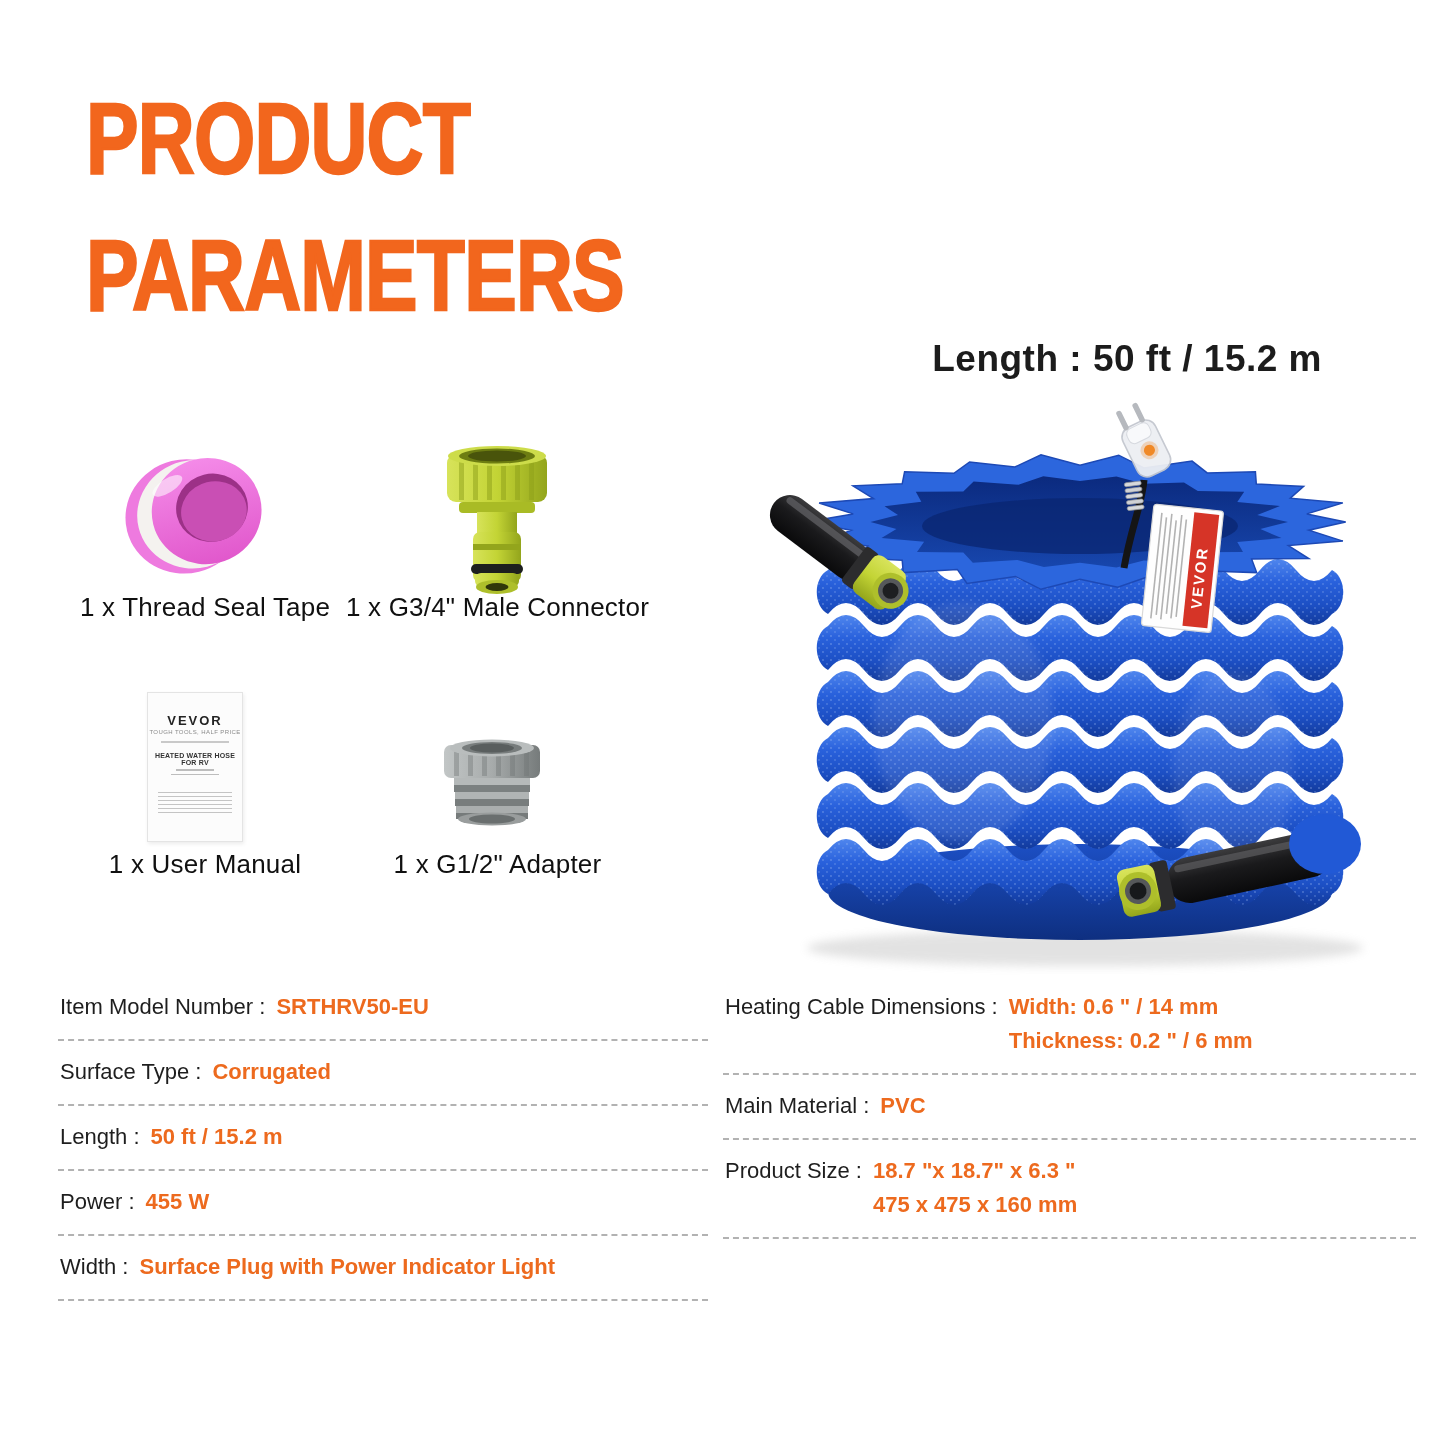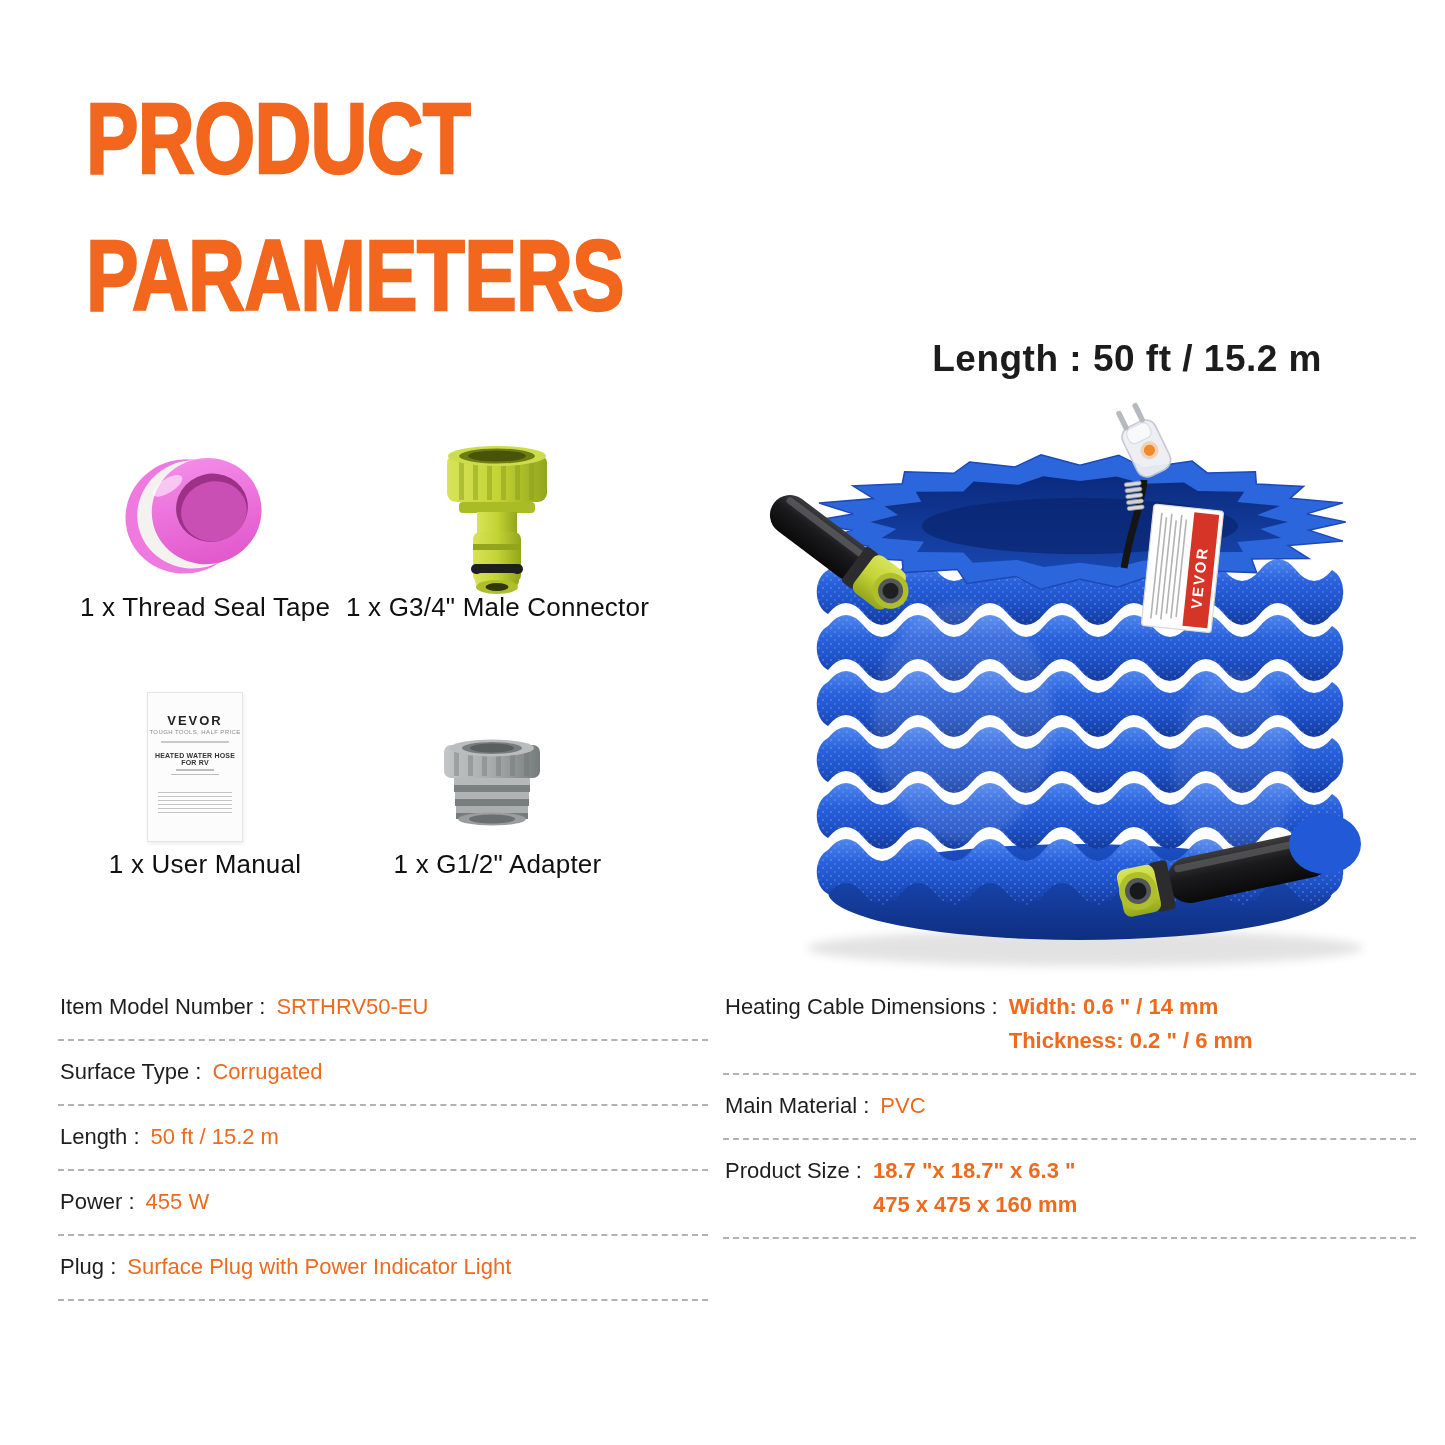--- a/index.html
+++ b/index.html
@@ -40,21 +40,21 @@
   .manual-par{margin-top:14px;width:78%;}
   .manual-par div{background:#c4c4c4;height:1.4px;margin-top:2.6px;}
 
   
   .spec-col{position:absolute;top:972px;font-size:22px;line-height:34px;}
   .spec-col.left{left:58px;width:650px;}
   .spec-col.right{left:723px;width:693px;}
   .srow{display:flex;align-items:flex-start;padding:14px 0 15px 2px;
         border-bottom:2.5px dashed #b2b2b2;white-space:nowrap;}
   .lbl{color:#1e1e1e;}
-  .val{color:#ED6A1E;font-weight:400;margin-left:11px;}
+  .val{color:#ED6A1E;font-weight:700;margin-left:11px;}
   .valwrap{margin-left:11px;color:#ED6A1E;font-weight:700;}
 </style>
 </head>
 <body>
 
 <div class="canvas">
 
   <h1 class="page-title"><span>PRODUCT</span><br><span>PARAMETERS</span></h1>
 
   <div class="hose-caption">Length : 50 ft / 15.2 m</div>
@@ -287,21 +287,21 @@
     </div>
     <div class="srow">
       <span class="lbl">Length :</span>
       <span class="val">50 ft / 15.2 m</span>
     </div>
     <div class="srow">
       <span class="lbl">Power :</span>
       <span class="val">455 W</span>
     </div>
     <div class="srow">
-      <span class="lbl">Plug :</span>
+      <span class="lbl">Width :</span>
       <span class="val">Surface Plug with Power Indicator Light</span>
     </div>
   </div>
 
   <div class="spec-col right">
     <div class="srow">
       <span class="lbl">Heating Cable Dimensions :</span>
       <span class="valwrap">
         <div>Width: 0.6 " / 14 mm</div>
         <div>Thickness: 0.2 " / 6 mm</div>

